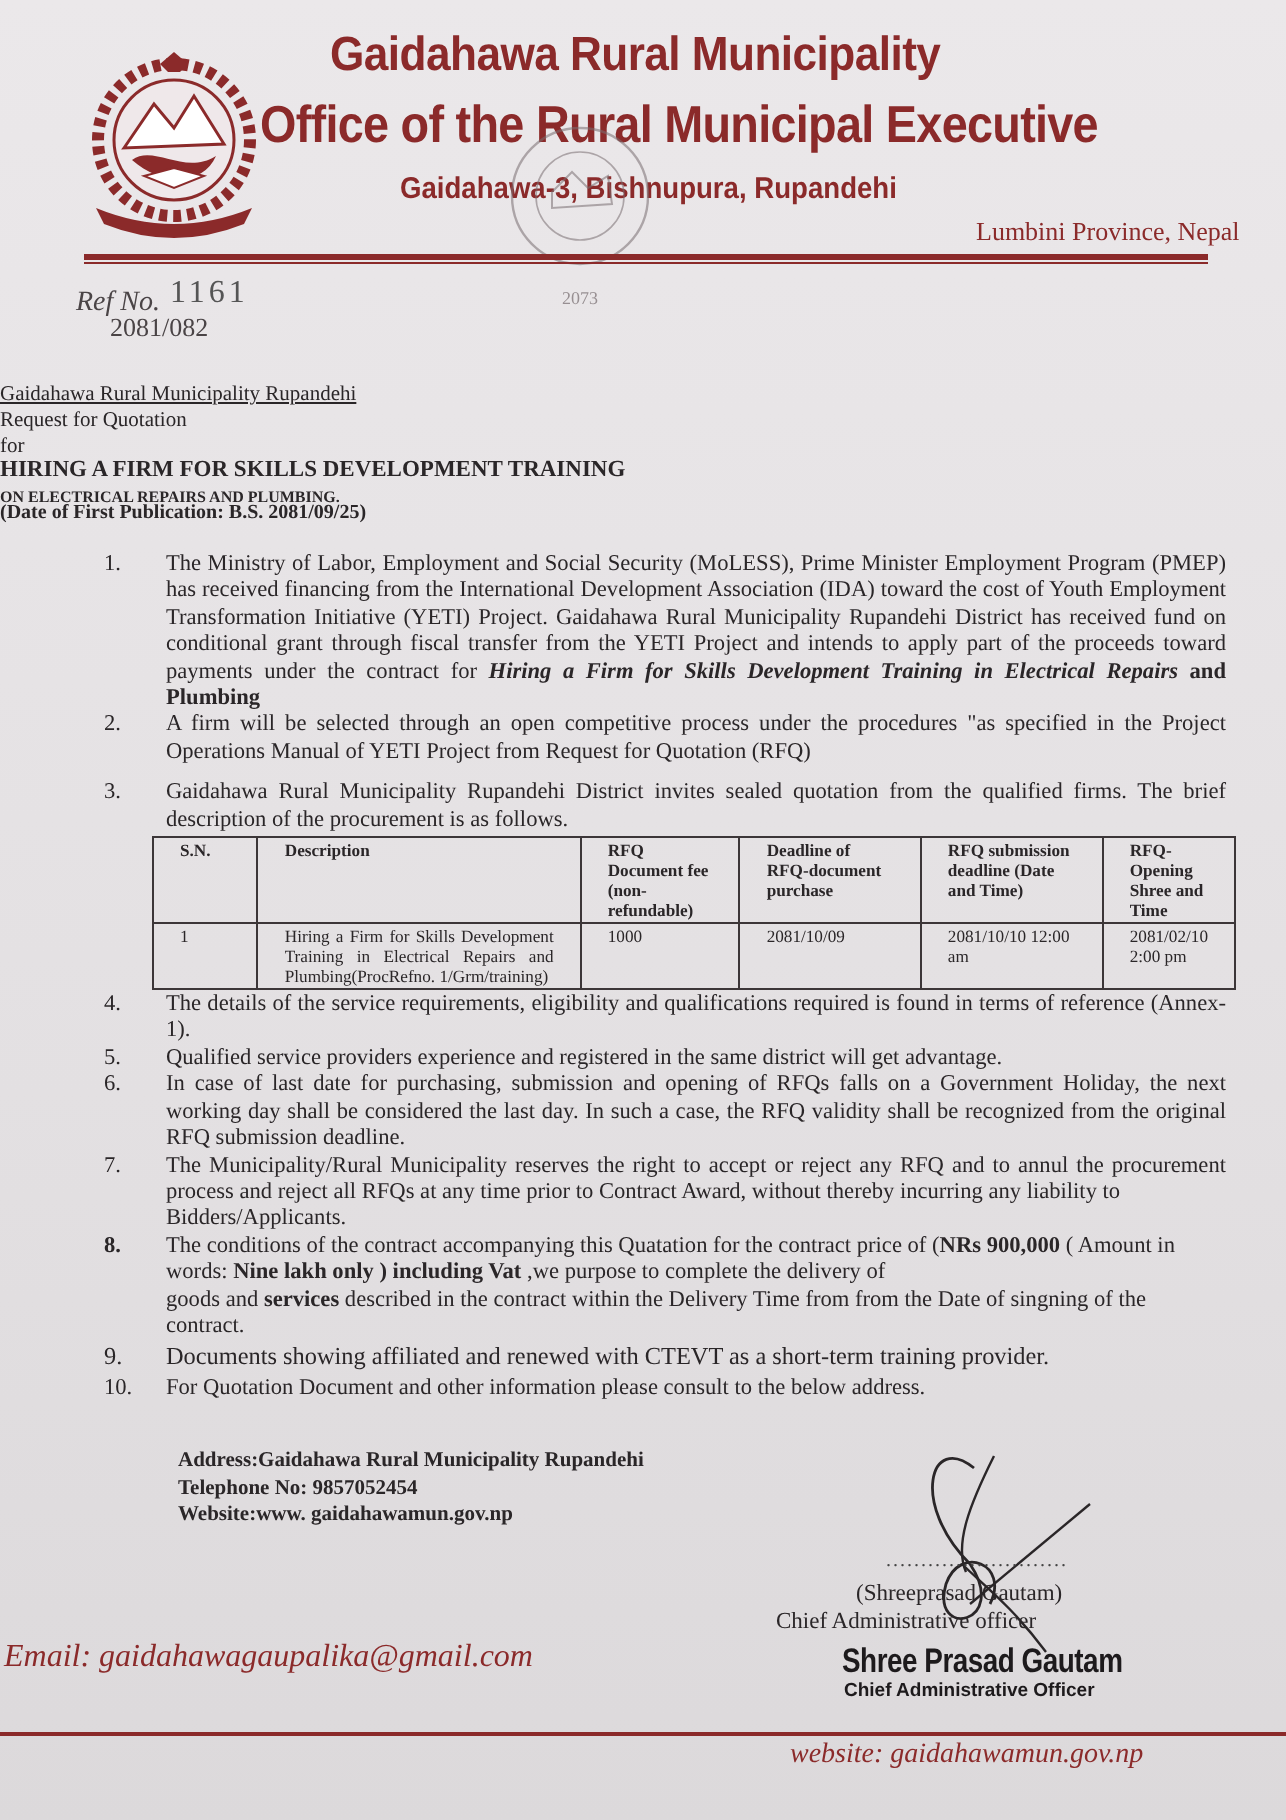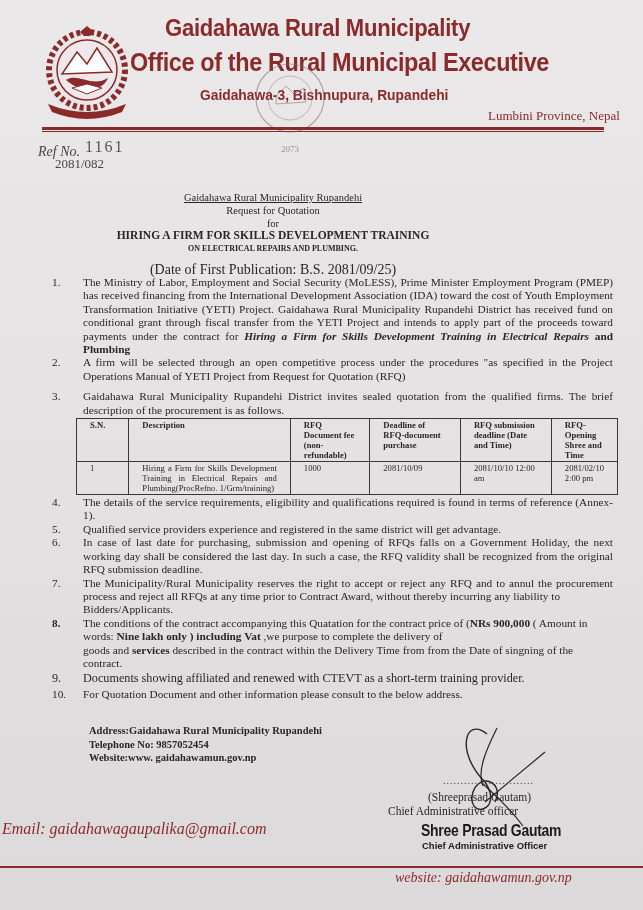--- a/index.html
+++ b/index.html
@@ -9,27 +9,27 @@
   .hdr1{position:absolute;left:165px;top:14px;font-family:"Liberation Sans",sans-serif;font-weight:bold;color:#8b2a2a;font-size:24px;letter-spacing:-0.3px;transform:scaleX(0.92);transform-origin:left;}
   .hdr2{position:absolute;left:130px;top:47px;font-family:"Liberation Sans",sans-serif;font-weight:bold;color:#8b2a2a;font-size:26px;letter-spacing:-0.4px;transform:scaleX(0.9);transform-origin:left;}
   .hdr3{position:absolute;left:200px;top:86px;font-family:"Liberation Sans",sans-serif;font-weight:bold;color:#8b2a2a;font-size:15px;transform:scaleX(0.92);transform-origin:left;}
   .province{position:absolute;left:488px;top:108px;color:#8b2a2a;font-size:13px;}
   .rule-top{position:absolute;left:42px;top:127px;width:562px;height:3px;background:#8b2a2a;}
   .rule-top2{position:absolute;left:42px;top:131px;width:562px;height:1px;background:#8b2a2a;}
   .seal{position:absolute;left:236px;top:58px;width:108px;height:100px;opacity:0.55;}
   .refno{position:absolute;left:38px;top:144px;font-style:italic;font-size:14px;color:#4a4446;}
   .refnum{position:absolute;left:85px;top:138px;font-size:16px;font-family:Liberation Serif, serif;color:#555;letter-spacing:2px;}
   .refyr{position:absolute;left:55px;top:156px;font-size:13px;color:#4a4446;}
-  .center{position:absolute;left:0;width:546px;text-align:center;}
+  .center{position:absolute;left:0;width:546px;}
   .t1{top:192px;font-size:10.5px;text-decoration:underline;}
   .t2{top:205px;font-size:10.5px;}
   .t3{top:218px;font-size:10.5px;}
   .t4{top:229px;font-size:11.5px;font-weight:bold;}
   .t5{top:244px;font-size:8px;font-weight:bold;}
-  .t6{top:262px;font-size:14px;font-weight:normal;}
+  .t6{top:251px;font-size:10px;font-weight:bold;}
   .items{position:absolute;left:48px;top:276px;width:565px;font-size:11.3px;line-height:13.4px;}
   .item{display:flex;margin-bottom:0;}
   .num{width:31px;flex:none;text-align:left;padding-left:4px;}
   .txt{flex:1;text-align:justify;}
   .gap{height:7px;}
   table{border-collapse:collapse;font-size:8.6px;line-height:10px;margin-left:28px;width:542px;margin-top:1px;margin-bottom:1px;}
   th,td{border:1px solid #3c3638;vertical-align:top;padding:1px 13px;text-align:left;}
   th{font-weight:bold;}
   .addr{position:absolute;left:89px;top:724px;font-size:10.5px;font-weight:bold;line-height:13.5px;}
   .sig{position:absolute;left:425px;top:722px;width:170px;height:105px;}

